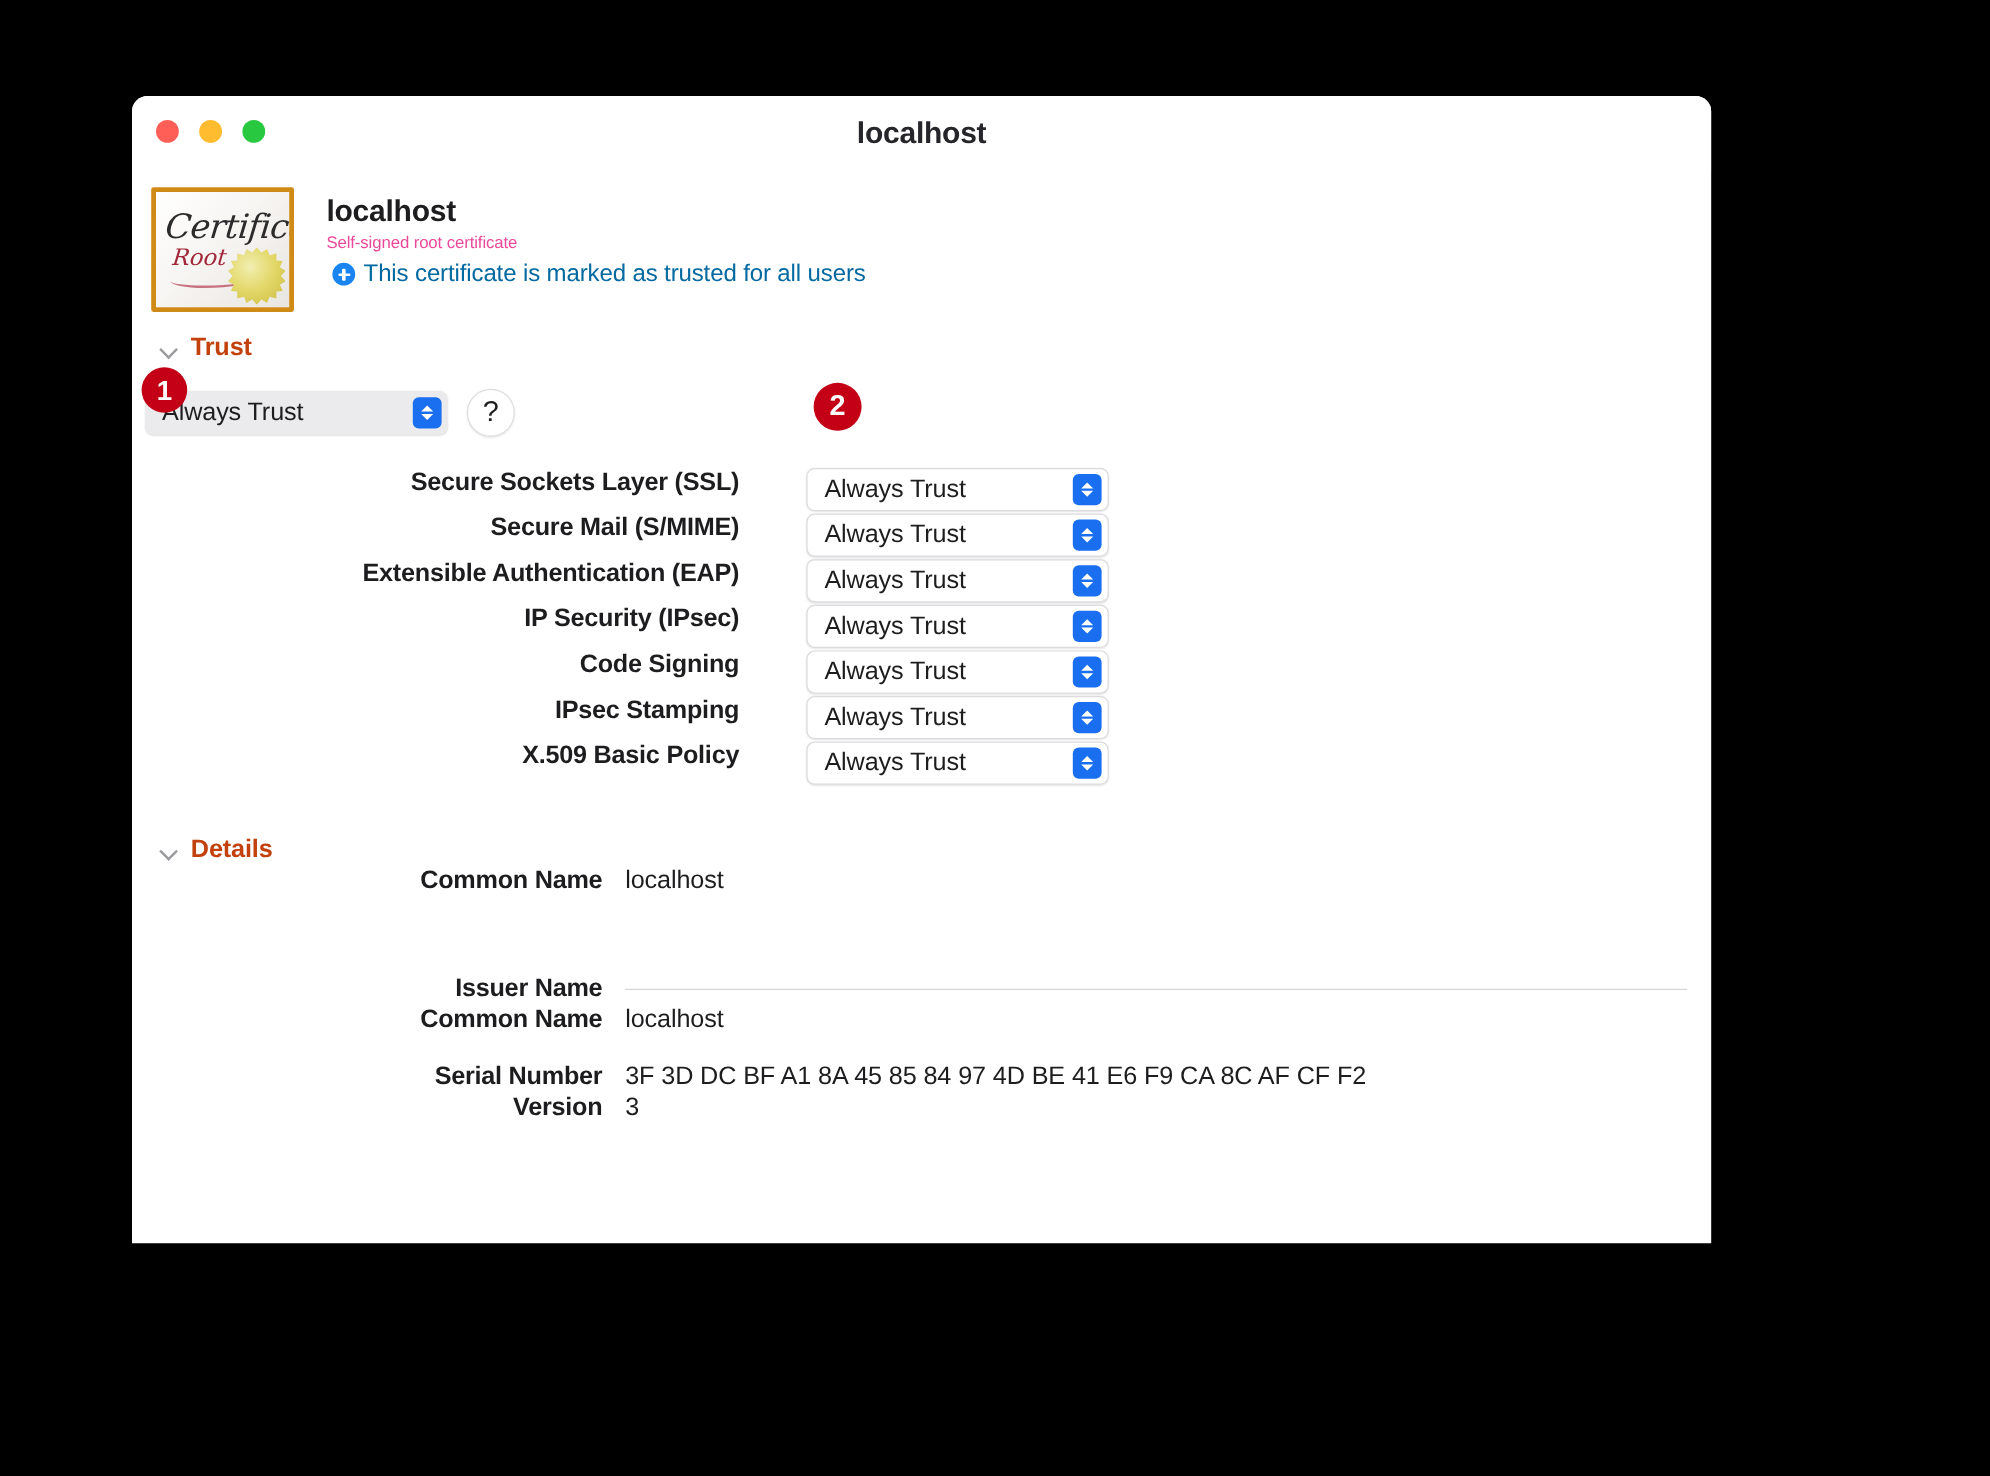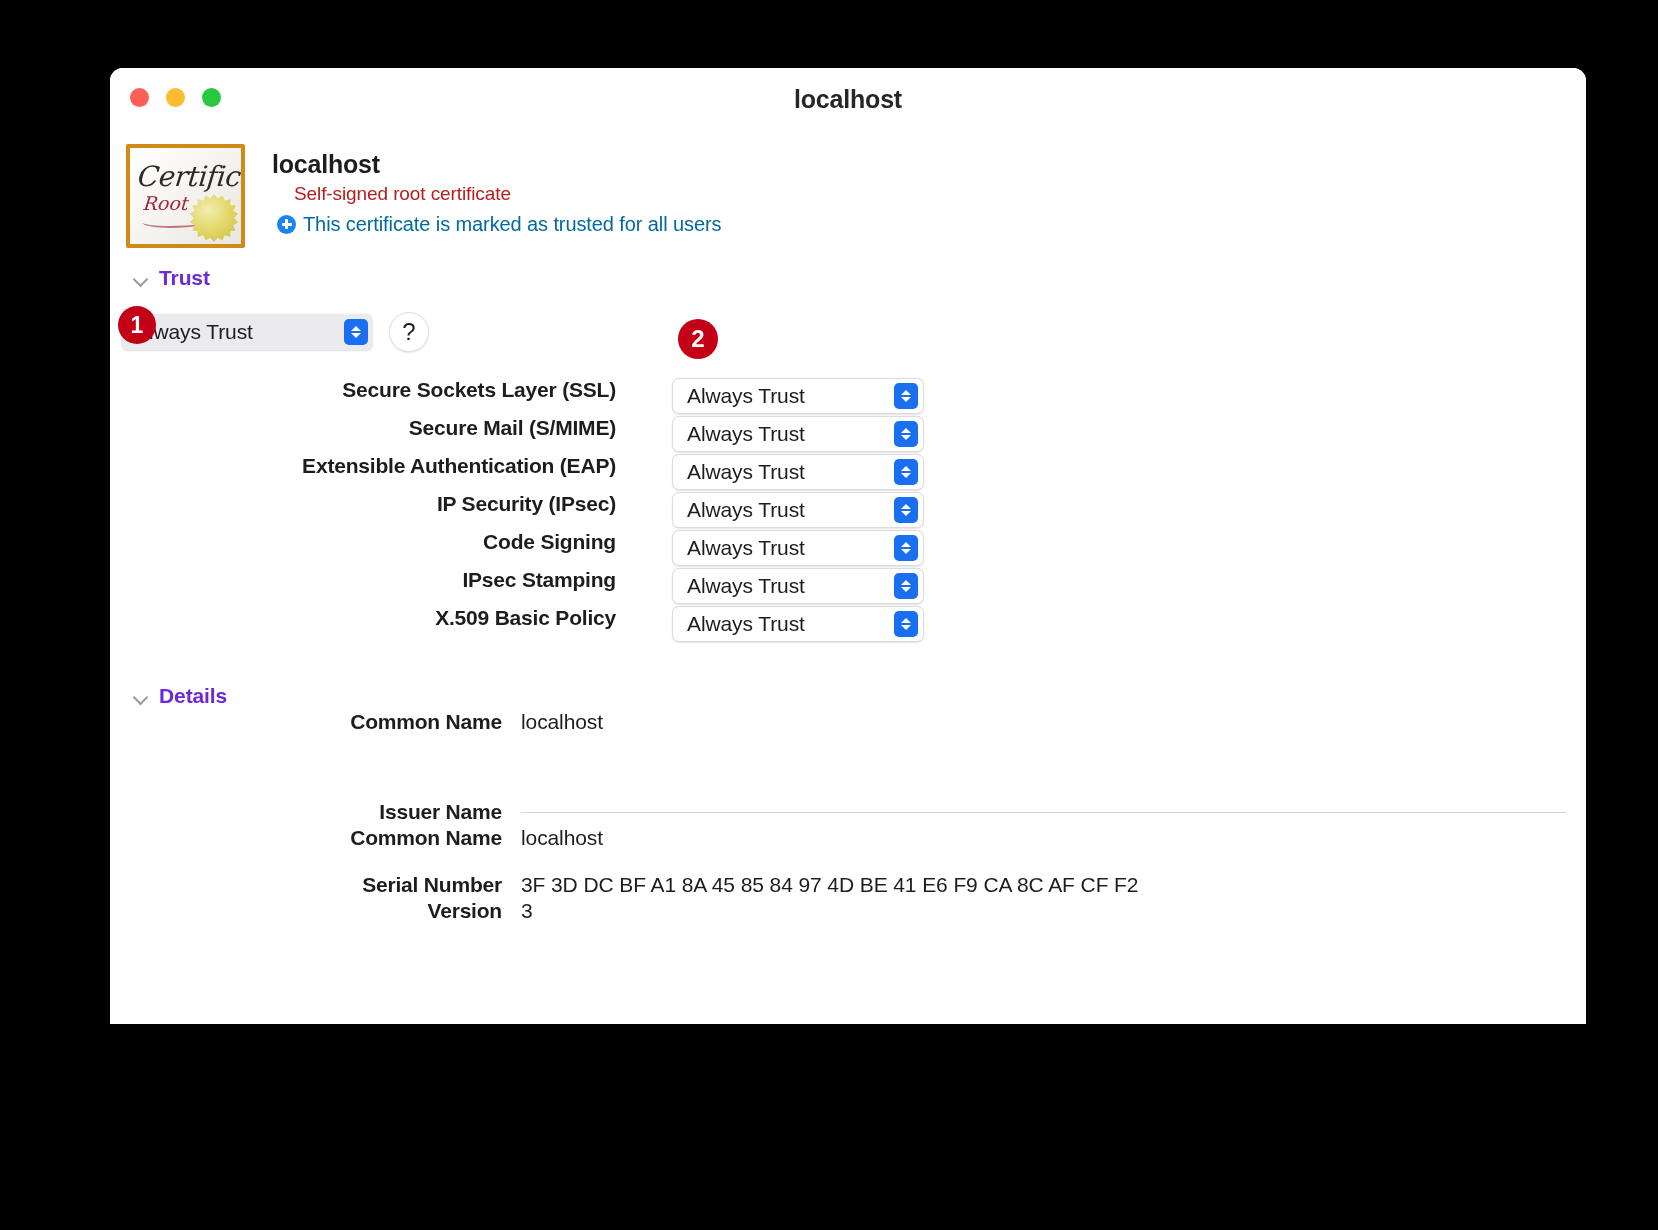--- a/index.html
+++ b/index.html
@@ -7,22 +7,22 @@
     width: 1658px; height: 1230px;
     background: #000000;
     font-family: "Liberation Sans", sans-serif;
     overflow: hidden;
   }
   #root { position: relative; width: 1658px; height: 1230px; background: #000; }
 
   
   .window {
     position: absolute;
-    left: 110px; top: 68px;
-    width: 1476px; height: 956px;
+    left: 110px; top: 80px;
+    width: 1316px; height: 956px;
     background: #ffffff;
     border-radius: 13px 13px 0 0;
     overflow: hidden;
   }
 
   
   .titlebar {
     position: relative;
     height: 62px;
     background: #ffffff;
@@ -86,23 +86,22 @@
       5% 76%, 10% 65%, 0% 59%, 8% 50%, 0% 41%, 10% 35%, 5% 24%, 16% 23%,
       16% 11%, 28% 14%, 32% 3%, 42% 9%
     );
   }
   .cert-meta { margin-left: 27px; padding-top: 4px; }
   .cert-name {
     font-size: 25px; font-weight: bold; color: #1d1d1f;
     line-height: 1.28; letter-spacing: -0.2px;
   }
   .cert-sub {
-    font-size: 19px; color: #b91c1c; line-height: 1.45;
+    font-size: 14px; color: #ec4899; line-height: 1.45;
     letter-spacing: -0.1px;
-    margin-left: 22px;
   }
   .cert-trust-line {
     display: flex; align-items: center; gap: 7px;
     margin-top: 5px; margin-left: 5px;
   }
   .plus-badge {
     width: 19px; height: 19px; border-radius: 50%;
     background: #1a84f0; position: relative; flex: 0 0 auto;
   }
   .plus-badge::before, .plus-badge::after {
@@ -121,21 +120,21 @@
     width: 15px; height: 15px; position: relative; flex: 0 0 auto;
   }
   .chevron-down::before {
     content: ""; position: absolute; left: 2px; top: 3px;
     width: 9px; height: 9px;
     border-right: 2px solid #9a9a9f;
     border-bottom: 2px solid #9a9a9f;
     transform: rotate(45deg);
   }
   .section-title {
-    font-size: 21px; font-weight: bold; color: #6d28d9; letter-spacing: -0.1px;
+    font-size: 21px; font-weight: bold; color: #c2410c; letter-spacing: -0.1px;
   }
 
   
   .trust-main-row {
     display: flex; align-items: center;
     margin-top: 22px;
   }
   .trust-main-label {
     width: 506px; text-align: right;
     font-size: 21px; color: #1d1d1f; letter-spacing: -0.1px;

